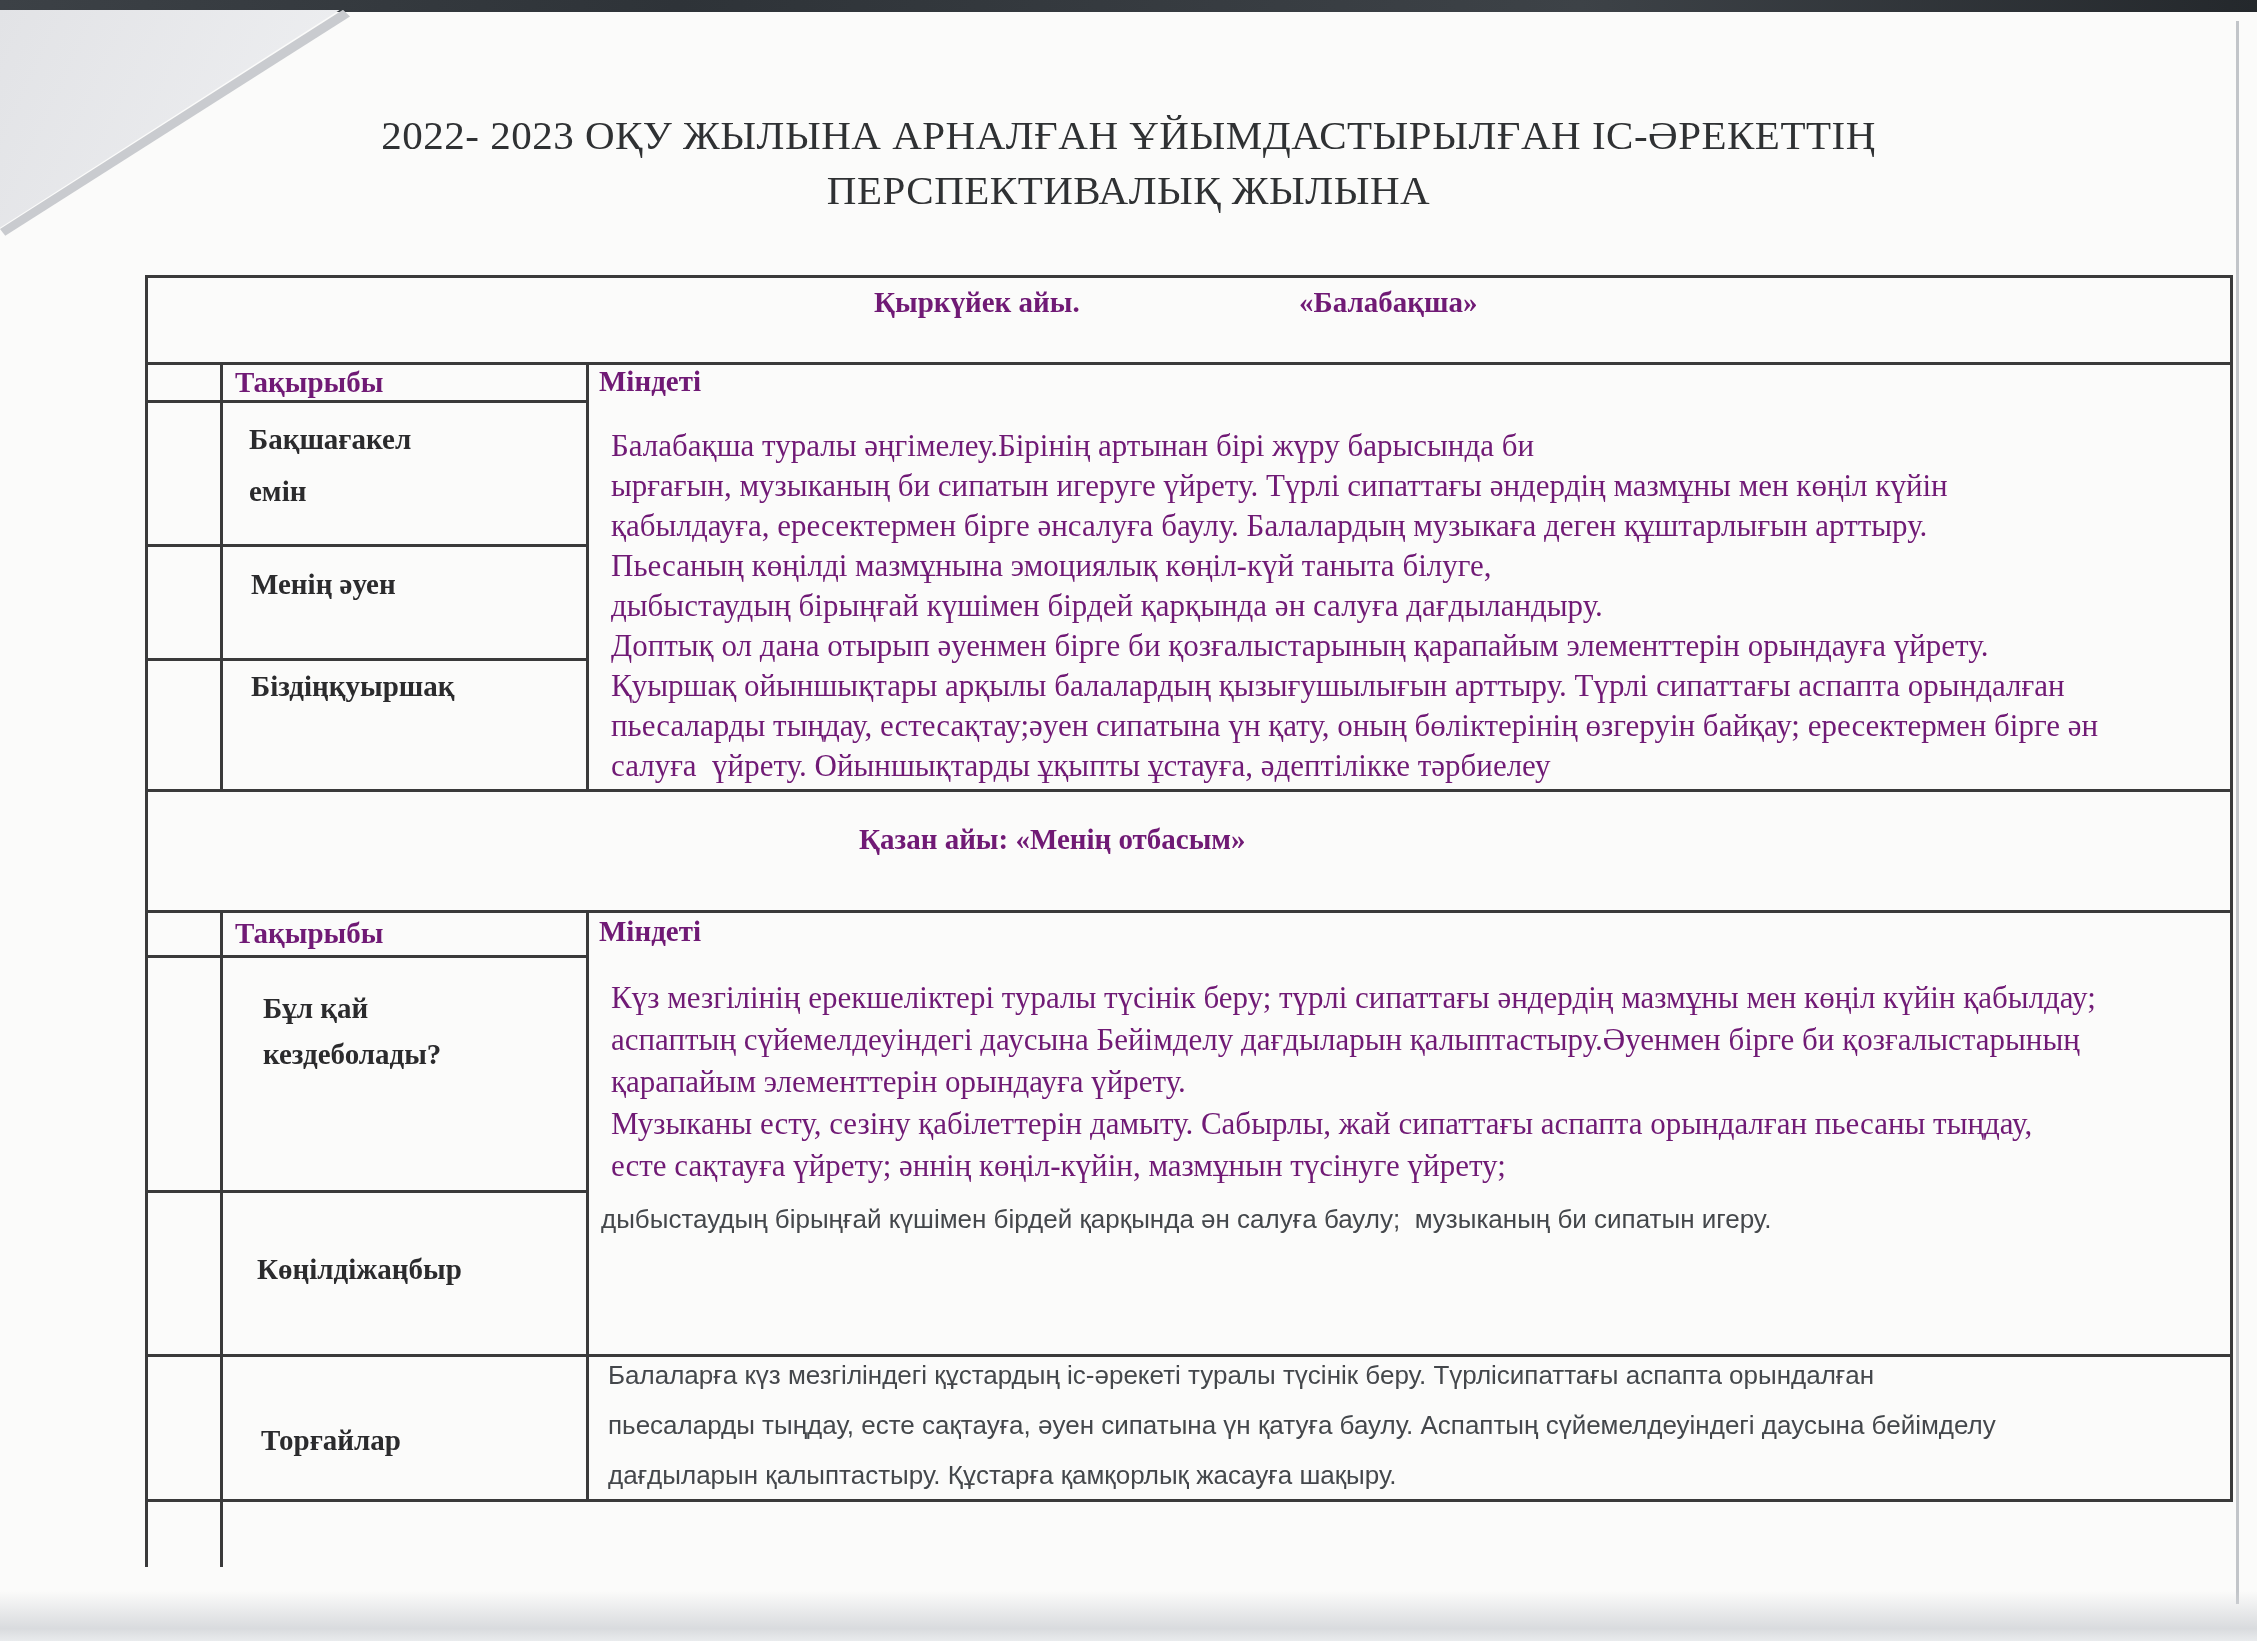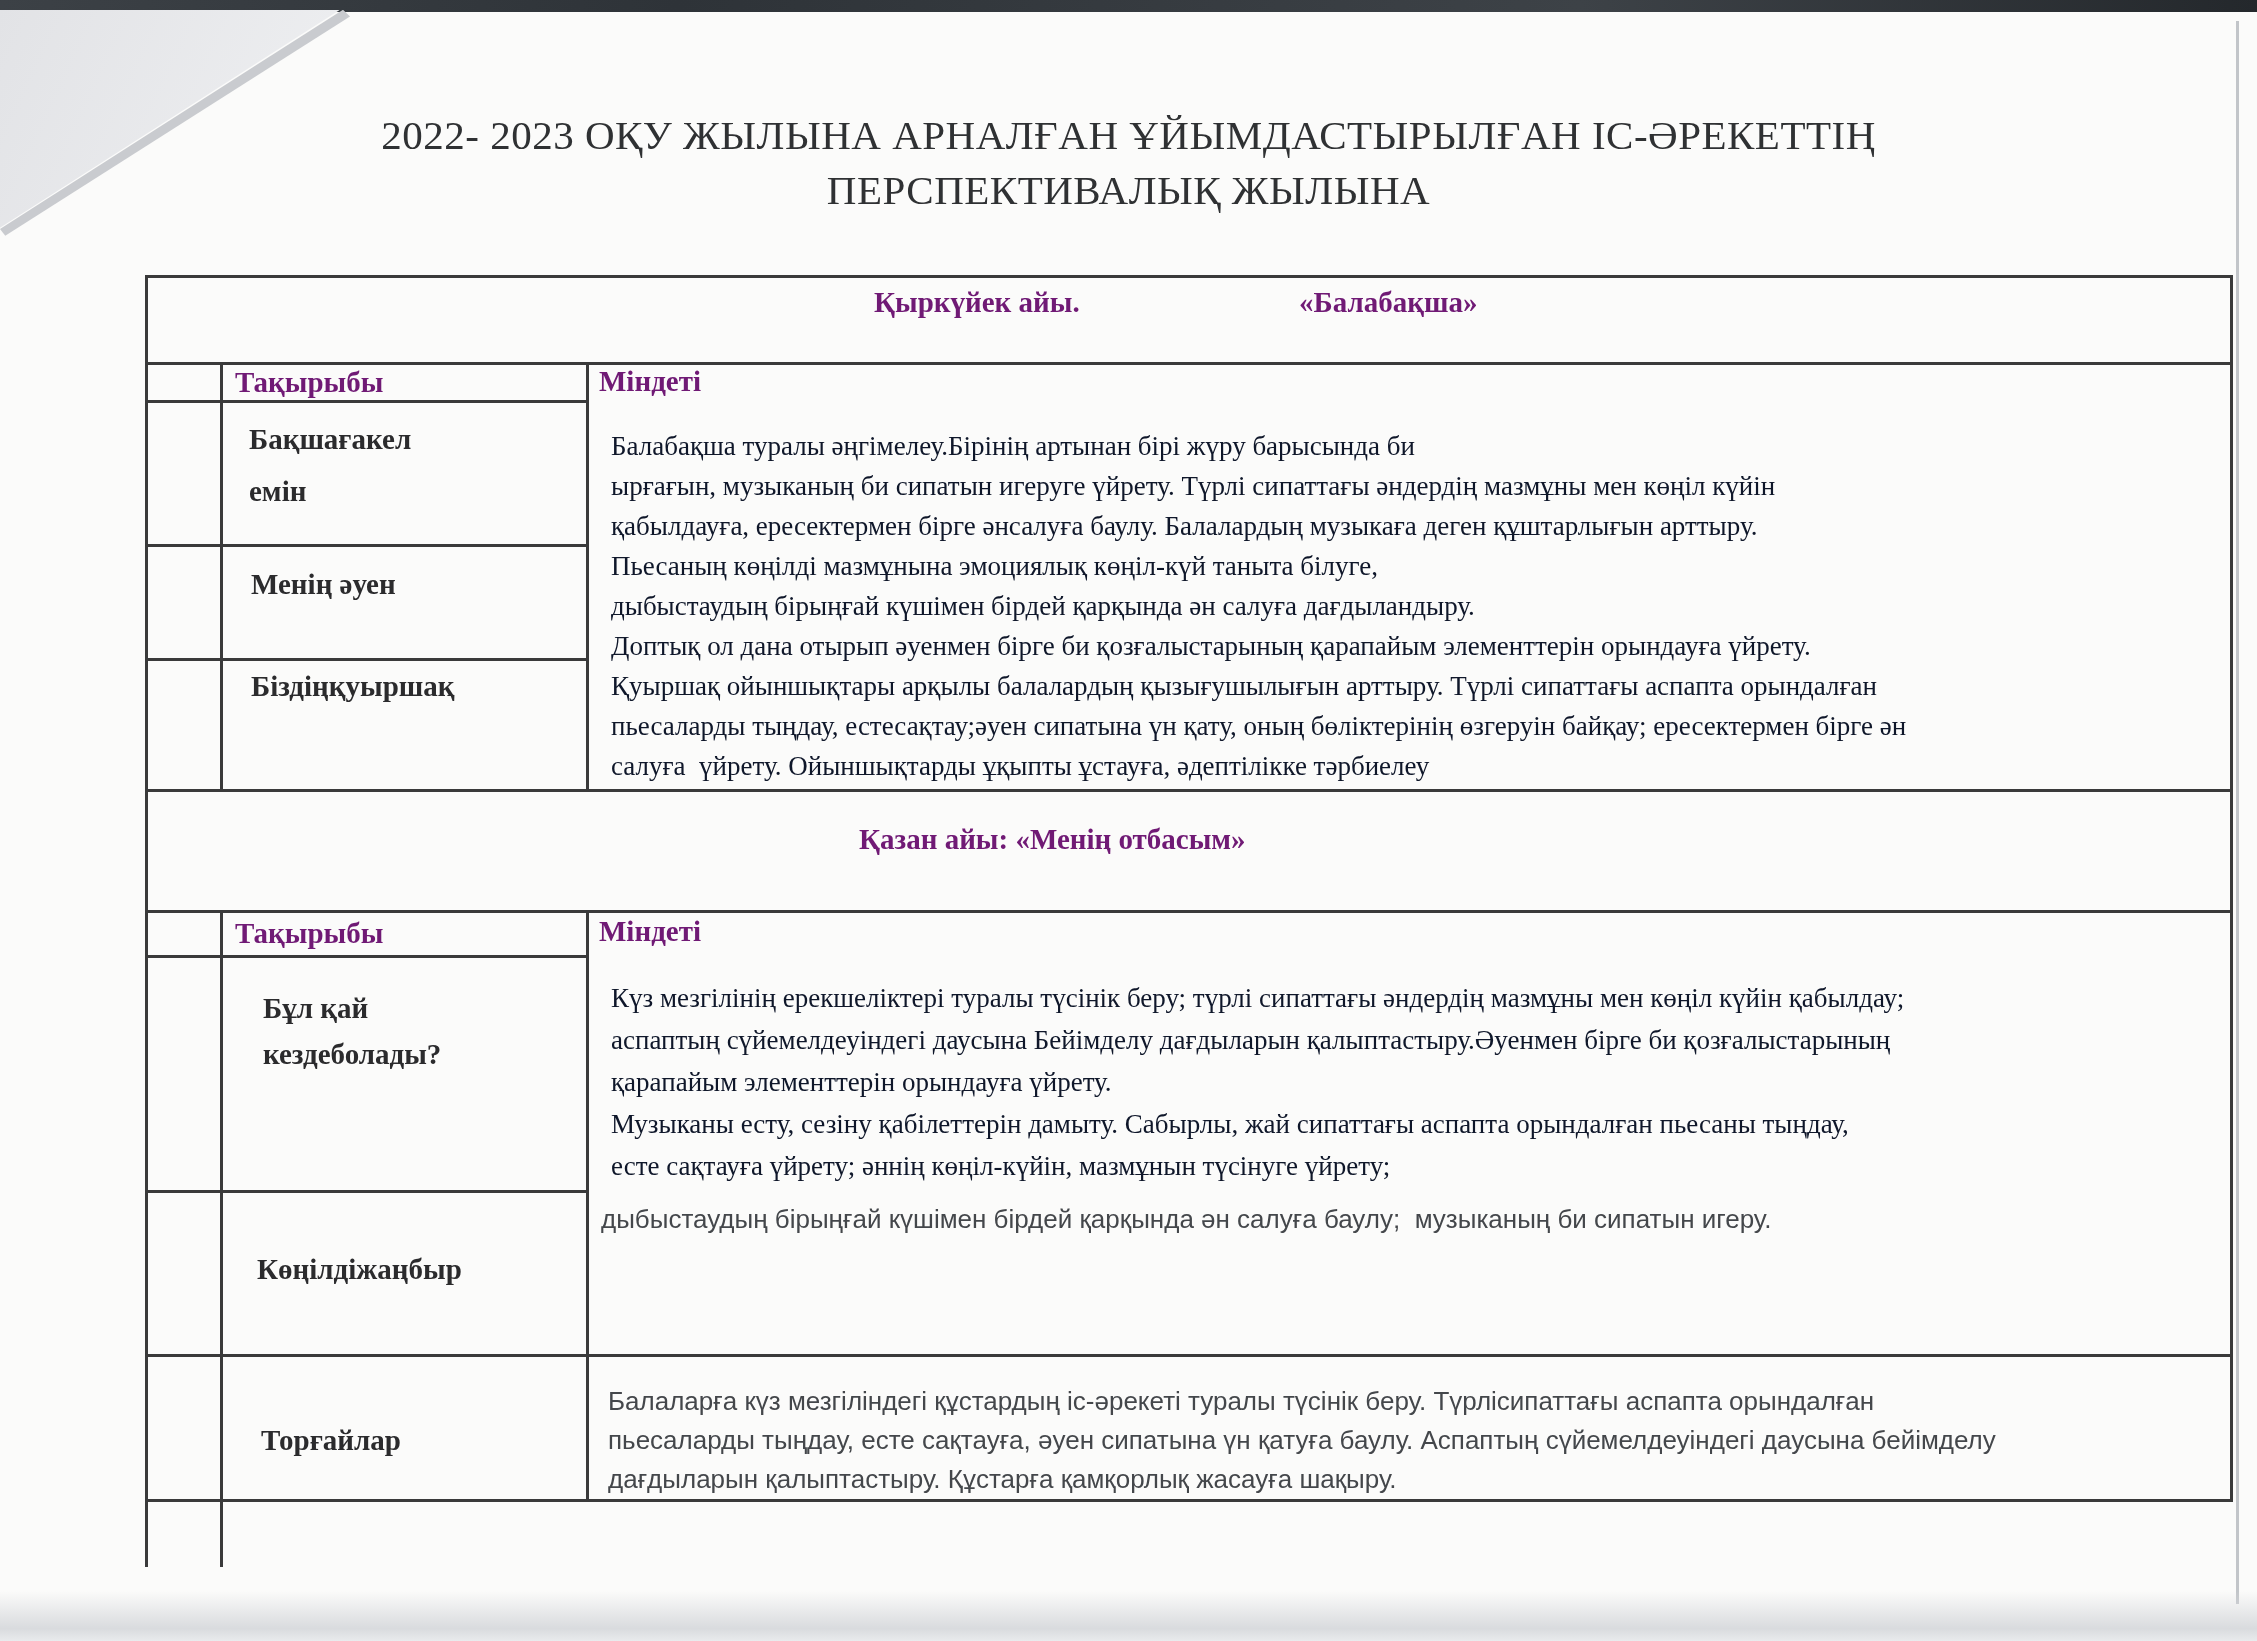--- a/index.html
+++ b/index.html
@@ -25,21 +25,21 @@
   
   .hl{position:absolute;height:2.9px;background:#3a3a3a;}
   .vl{position:absolute;width:2.9px;background:#3a3a3a;}
   
   .abs{position:absolute;}
   .title{left:0;top:108px;width:2257px;text-align:center;
     font-weight:normal;font-size:41px;line-height:55px;color:#2f3133;letter-spacing:0.5px;}
   .bold{font-weight:bold;color:#701a75;}
   .h30{font-size:29px;line-height:33px;}
   .topic{font-size:29px;font-weight:bold;color:#2b2b2d;white-space:pre;}
-  .task{font-size:27px;white-space:pre;color:#0f172a;}
+  .task{font-size:31px;white-space:pre;color:#701a75;}
   .serif{font-family:"Liberation Serif", serif;}
   .sans{font-family:"Liberation Sans", sans-serif;font-size:26px;color:#44474b;}
 </style>
 </head>
 <body>
 
 <div class="page">
 
   <div class="top-strip"></div>
   <div class="corner-edge"></div>
@@ -102,18 +102,18 @@
   <div class="abs topic" style="left:257px;top:1253px">Көңілдіжаңбыр</div>
   <div class="abs topic" style="left:261px;top:1424px">Торғайлар</div>
 
   <div class="abs task serif" style="left:611px;top:977px;line-height:42px">Күз мезгілінің ерекшеліктері туралы түсінік беру; түрлі сипаттағы әндердің мазмұны мен көңіл күйін қабылдау;
 аспаптың сүйемелдеуіндегі даусына Бейімделу дағдыларын қалыптастыру.Әуенмен бірге би қозғалыстарының
 қарапайым элементтерін орындауға үйрету.
 Музыканы есту, сезіну қабілеттерін дамыту. Сабырлы, жай сипаттағы аспапта орындалған пьесаны тыңдау,
 есте сақтауға үйрету; әннің көңіл-күйін, мазмұнын түсінуге үйрету;</div>
   <div class="abs task sans" style="left:601px;top:1199px;line-height:41px">дыбыстаудың бірыңғай күшімен бірдей қарқында ән салуға баулу;  музыканың би сипатын игеру.</div>
 
-  <div class="abs task sans" style="left:608px;top:1382px;line-height:39px">Балаларға күз мезгіліндегі құстардың іс-әрекеті туралы түсінік беру. Түрлісипаттағы аспапта орындалған
+  <div class="abs task sans" style="left:608px;top:1350px;line-height:50px">Балаларға күз мезгіліндегі құстардың іс-әрекеті туралы түсінік беру. Түрлісипаттағы аспапта орындалған
 пьесаларды тыңдау, есте сақтауға, әуен сипатына үн қатуға баулу. Аспаптың сүйемелдеуіндегі даусына бейімделу
 дағдыларын қалыптастыру. Құстарға қамқорлық жасауға шақыру.</div>
 
 </div>
 
 
 </body></html>

